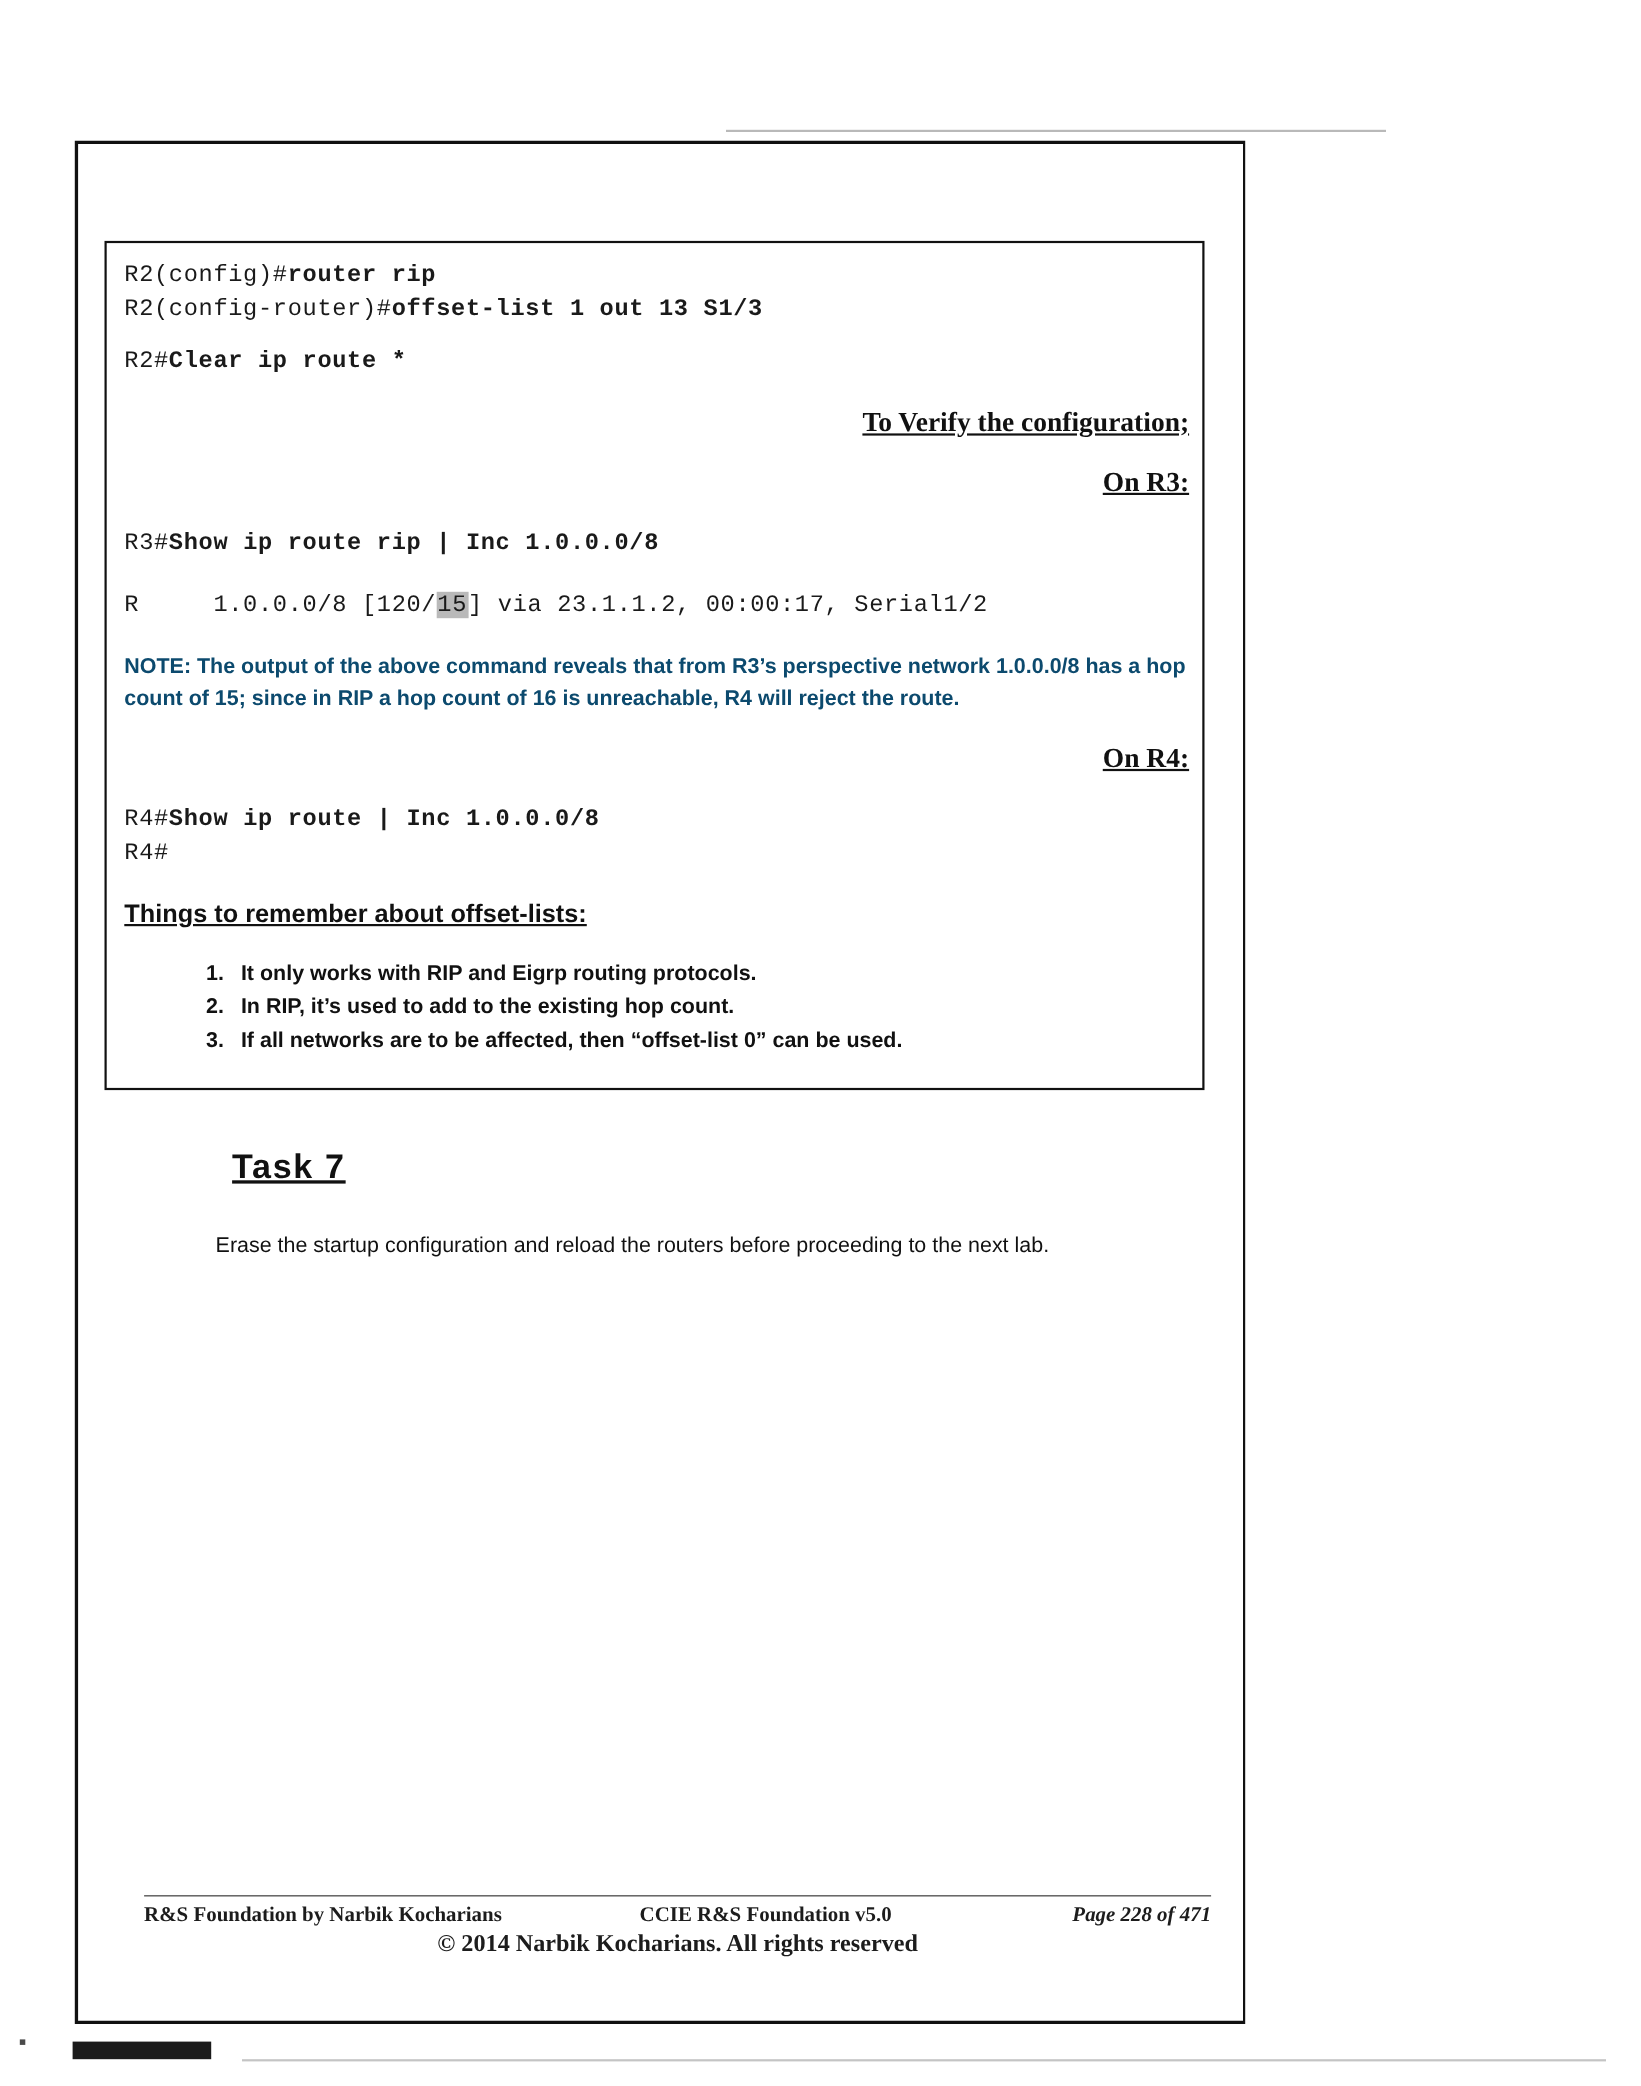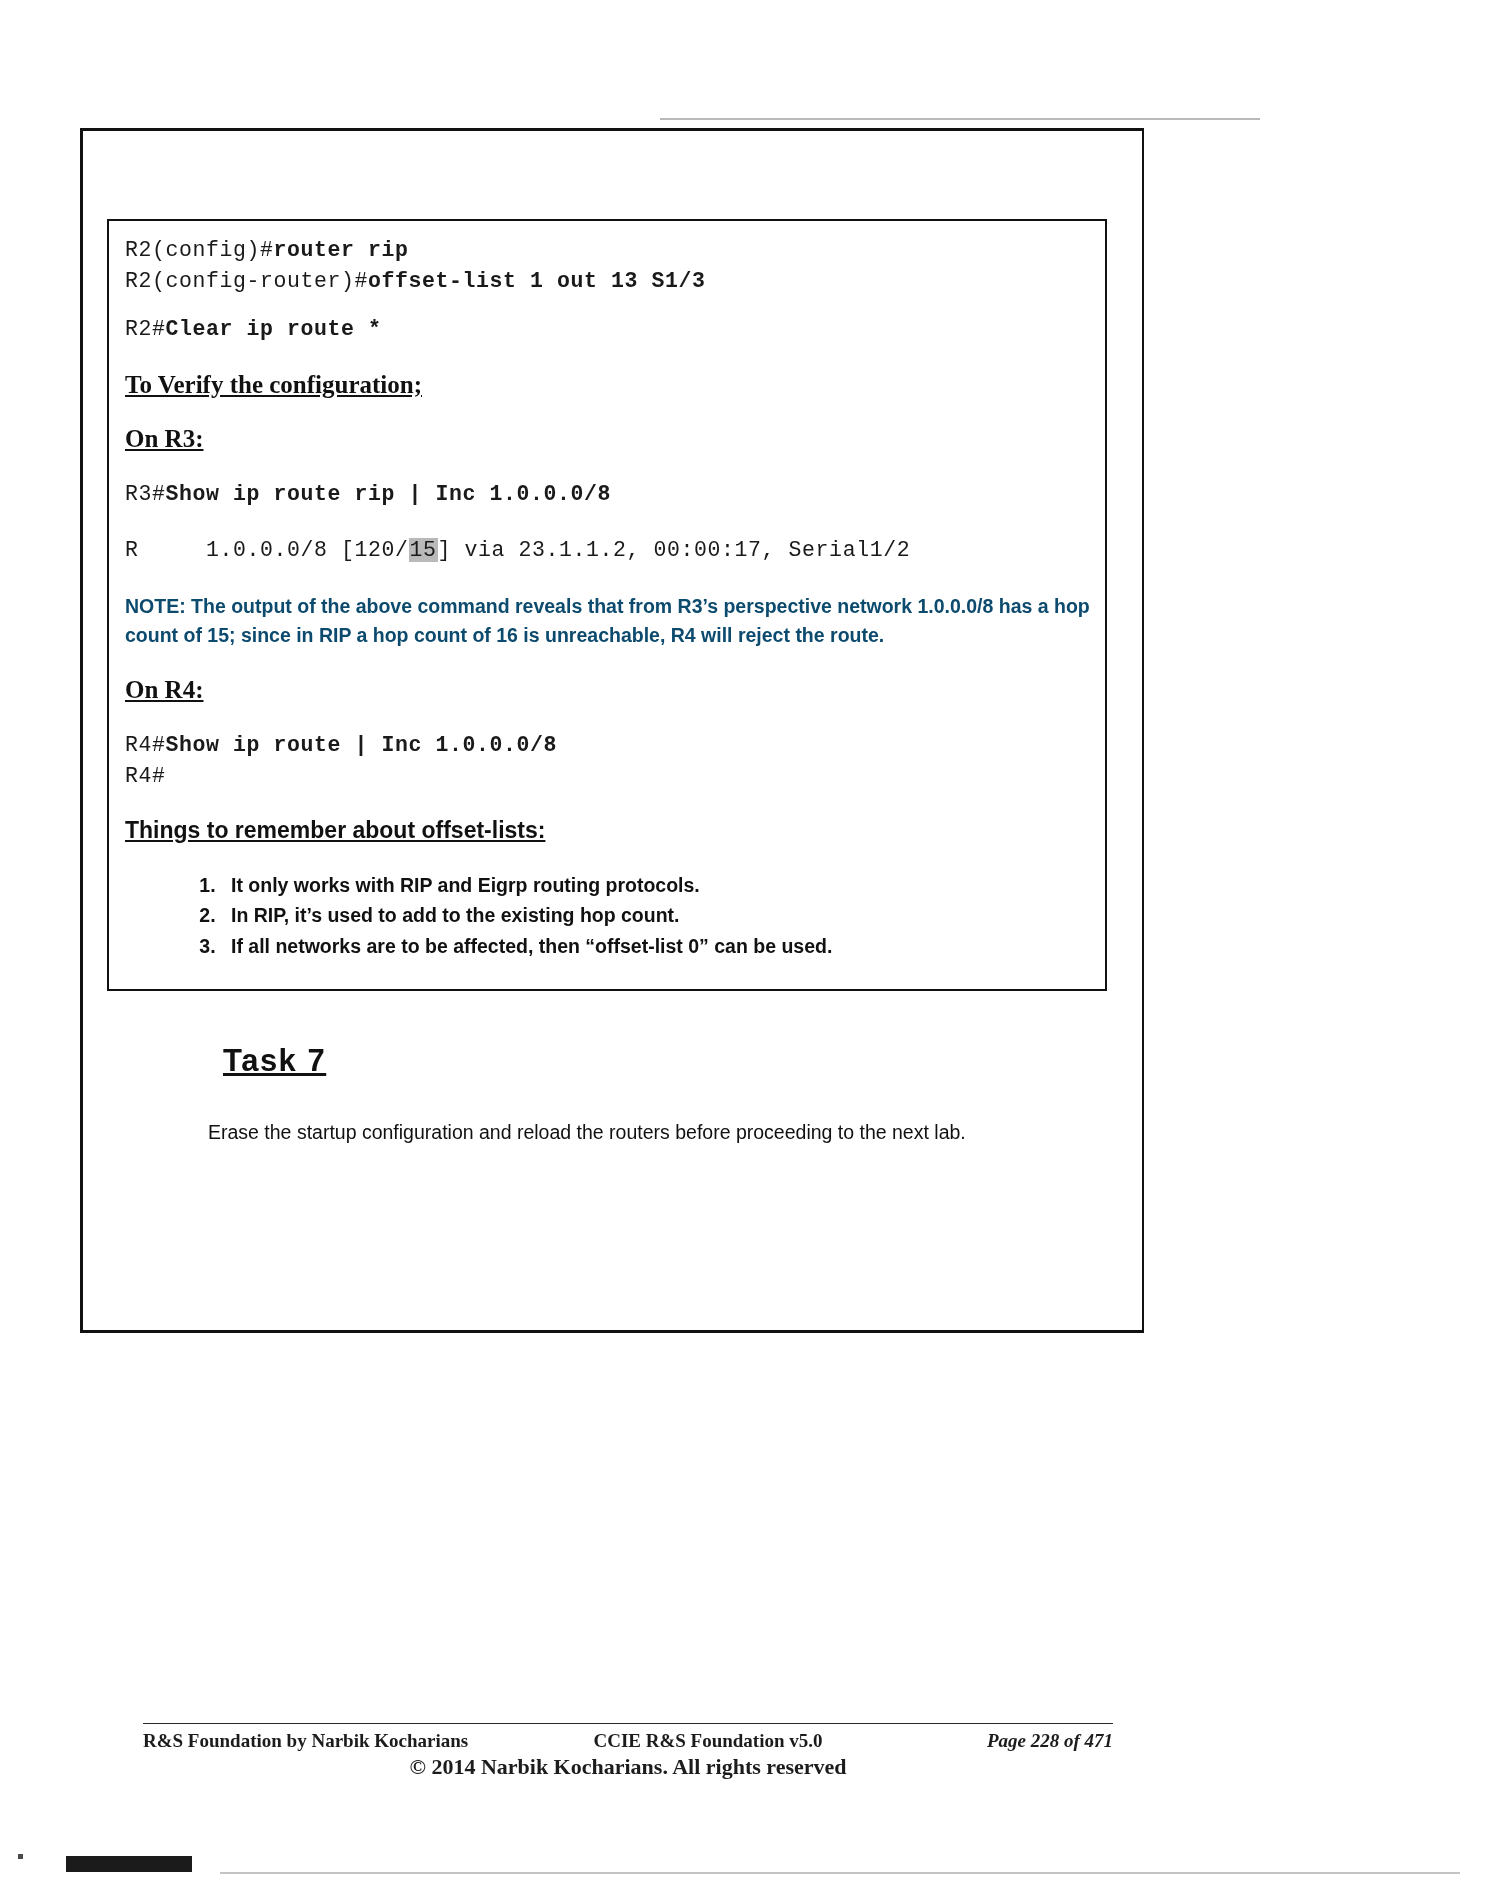--- a/index.html
+++ b/index.html
@@ -33,23 +33,23 @@
     background: #1b1b1b;
   }
   .scan-left-tick {
     position: absolute;
     left: 18px; top: 1854px; width: 5px; height: 5px;
     background: #4a4a4a;
   }
 
   .page {
     position: absolute;
-    left: 80px; top: 128px;
+    left: 68px; top: 128px;
     width: 1064px;
-    height: 1205px;
+    height: 1712px;
     border: 3px solid #111;
     border-right: 2px solid #111;
     background: #fff;
     box-sizing: border-box;
   }
 
   .box {
     position: absolute;
     left: 24px;
     top: 88px;
@@ -84,20 +84,21 @@
   .spacer-md { height: 26px; }
 
   h3.head {
     font-family: "Liberation Serif", serif;
     font-size: 25px;
     font-weight: bold;
     text-decoration: underline;
     margin: 0;
     padding: 0;
     color: #111;
+    text-align: right;
   }
   h3.head-sans {
     font-family: "Liberation Sans", sans-serif;
     font-size: 23px;
     font-weight: bold;
     text-decoration: underline;
     margin: 0;
     padding: 0;
     color: #111;
   }

